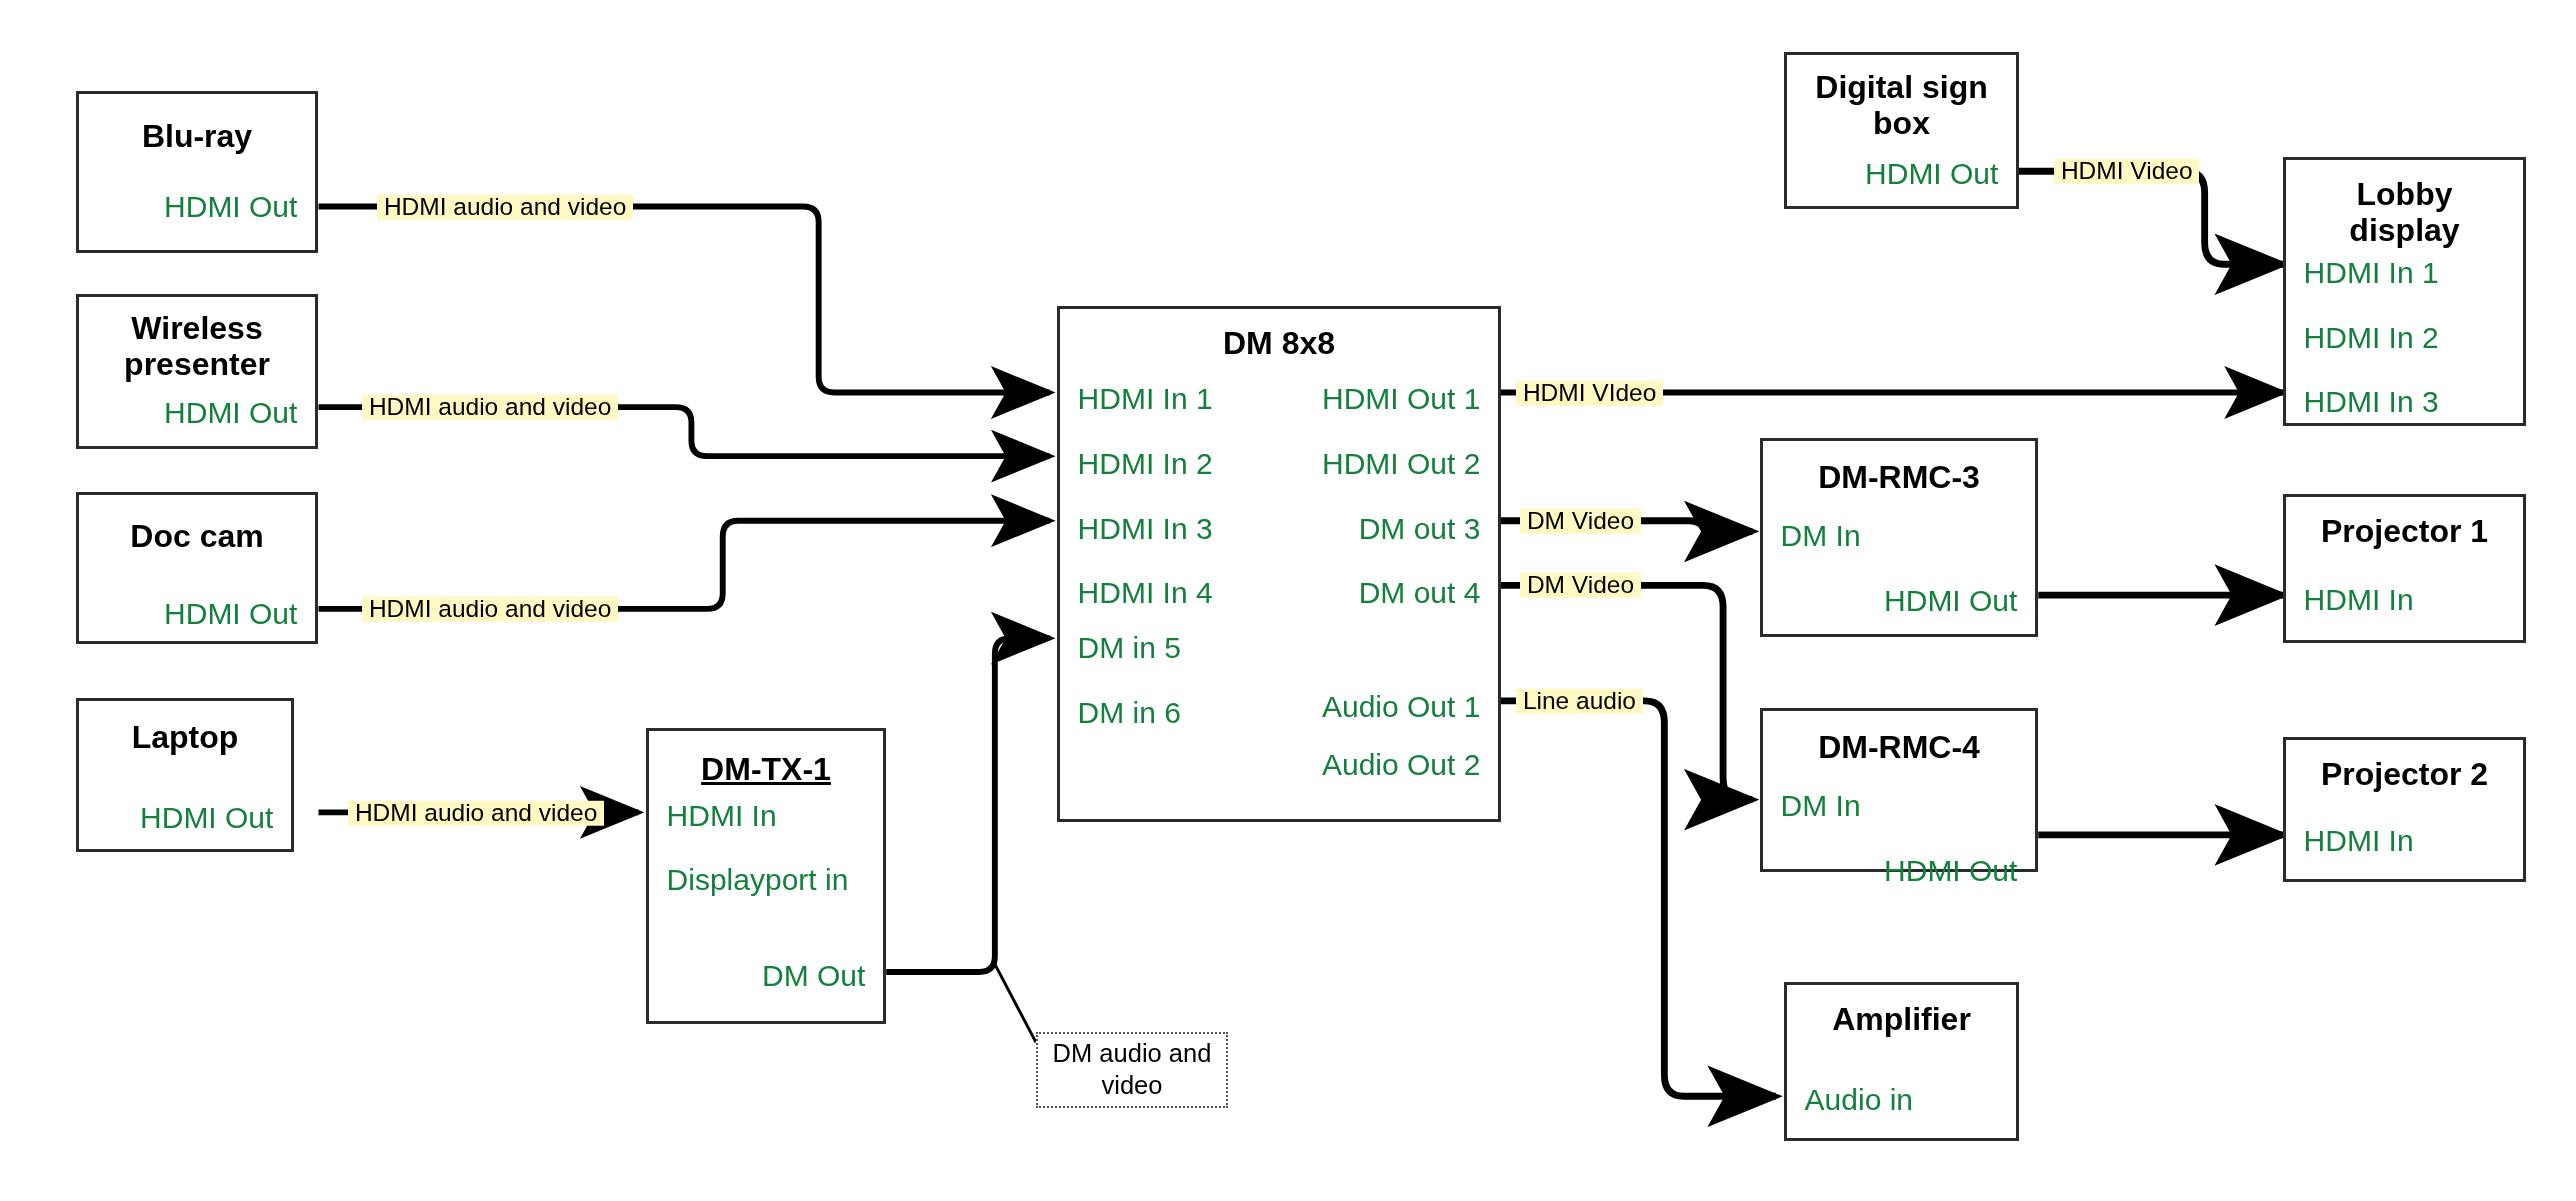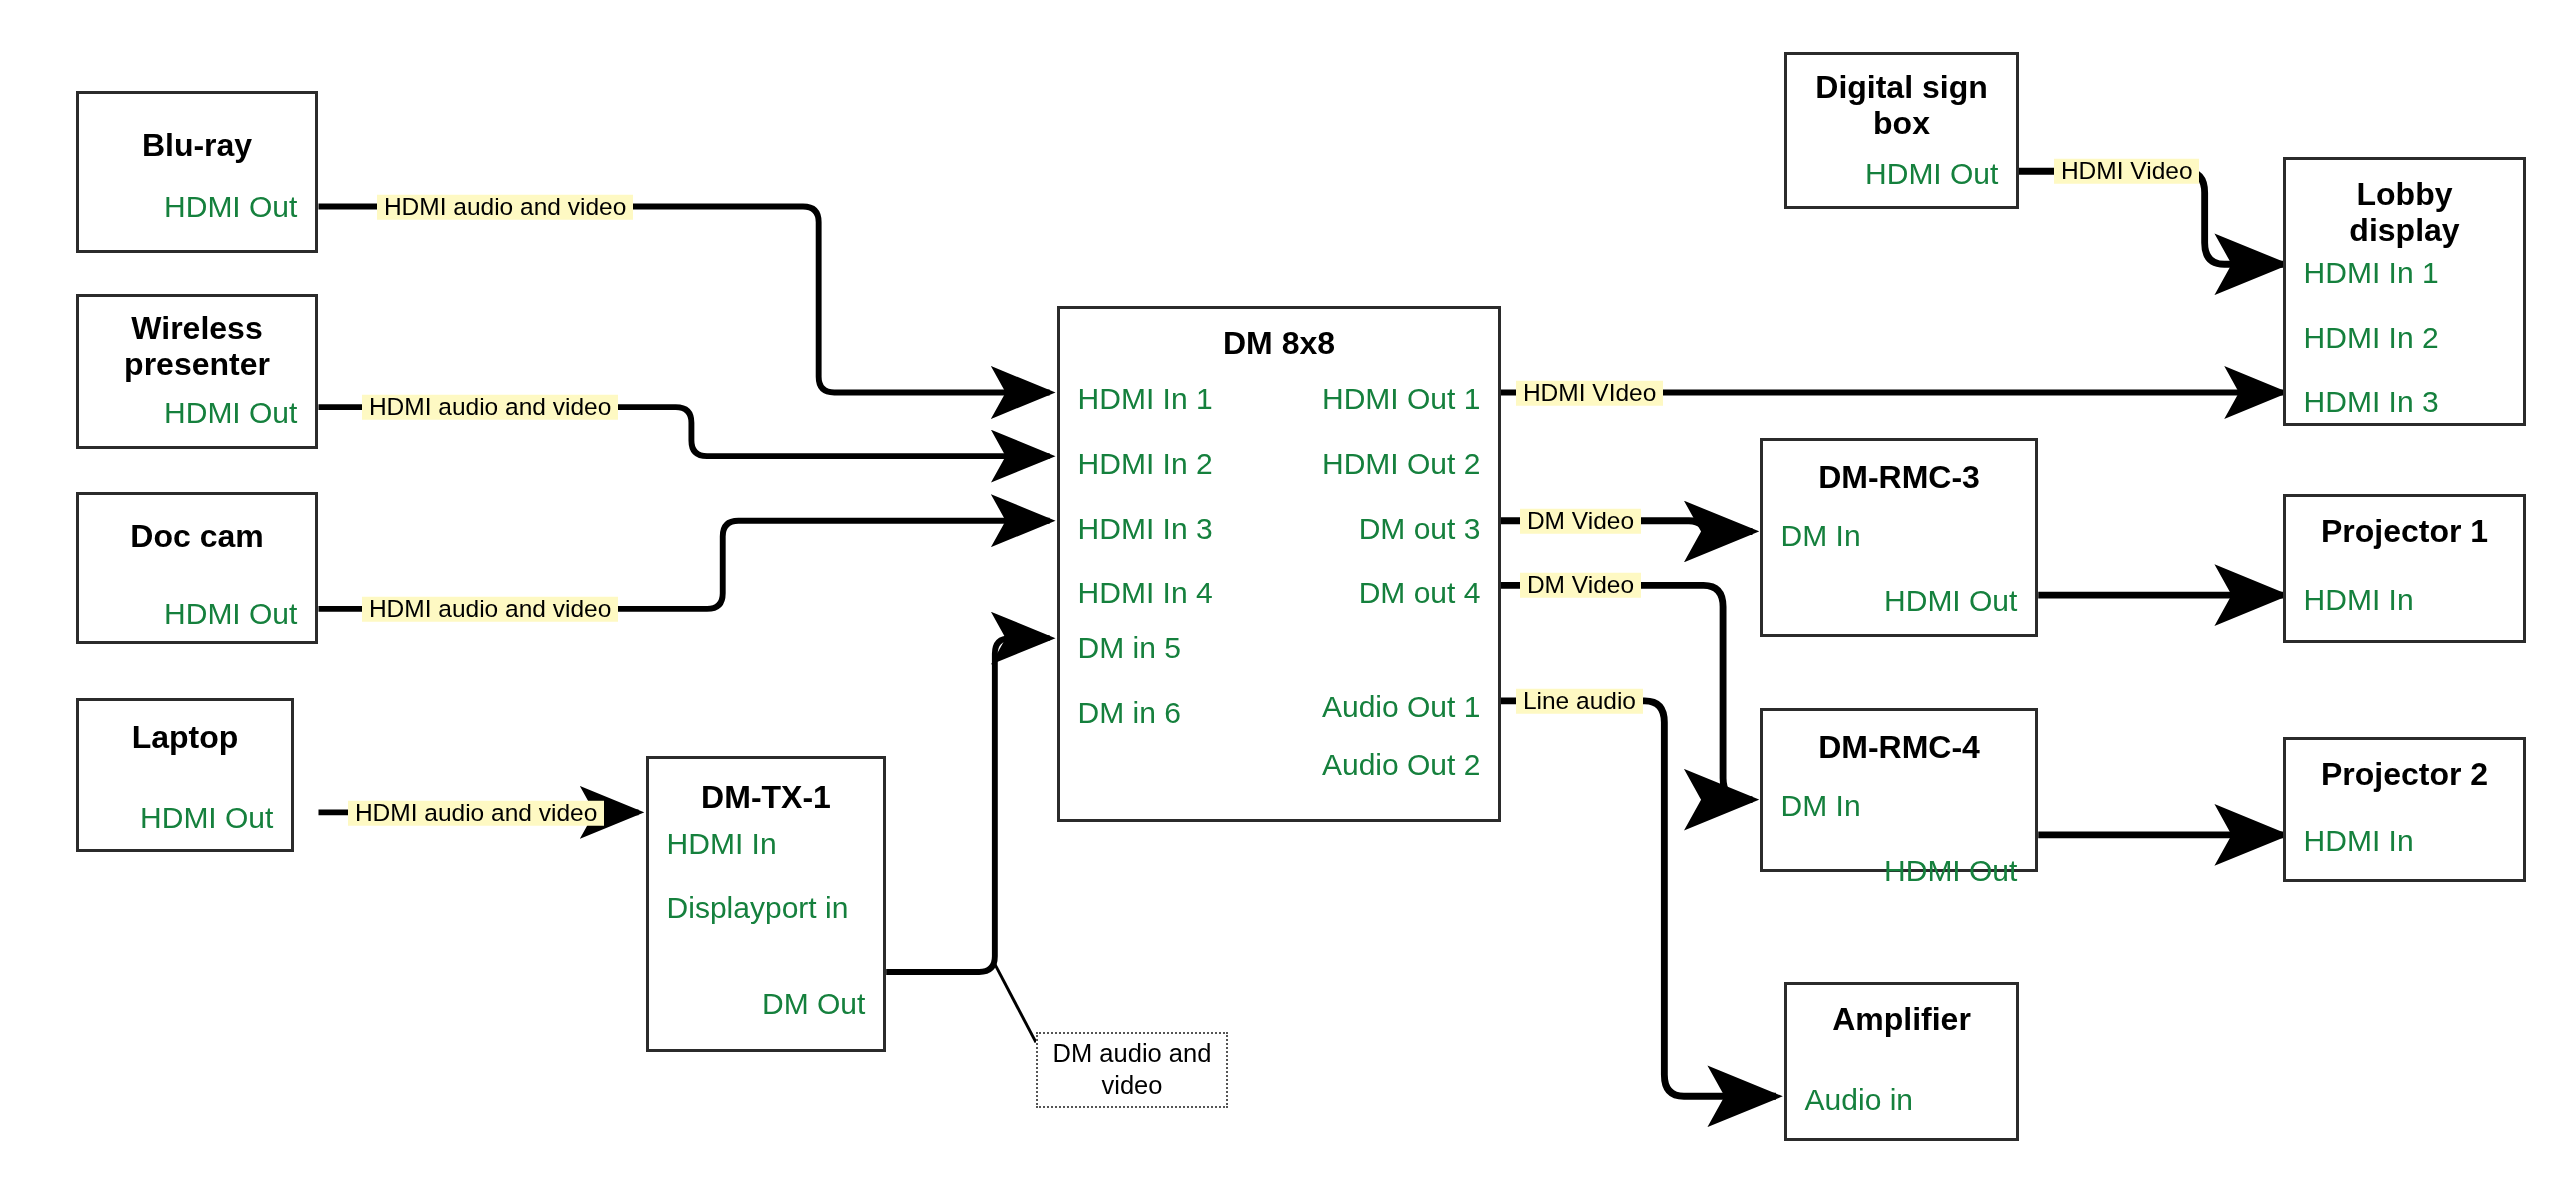--- a/index.html
+++ b/index.html
@@ -120,41 +120,41 @@
   <div class="wire-label" style="left:348px; top:813px;">HDMI audio and video</div>
   <div class="wire-label" style="left:2054px; top:171px;">HDMI Video</div>
   <div class="wire-label" style="left:1516px; top:393px;">HDMI VIdeo</div>
   <div class="wire-label" style="left:1520px; top:521px;">DM Video</div>
   <div class="wire-label" style="left:1520px; top:585px;">DM Video</div>
   <div class="wire-label" style="left:1516px; top:701px;">Line audio</div>
 
   <div class="callout" style="left:1036px; top:1032px; width:192px; height:76px;">DM audio and video</div>
 
   <div class="node" style="left:76px; top:91px; width:242px; height:162px;">
-    <div class="node-title" style="margin-top:33px;">Blu-ray</div>
+    <div class="node-title" style="margin-top:24px;">Blu-ray</div>
     <div class="port right" style="top:98px;">HDMI Out</div>
   </div>
 
   <div class="node" style="left:76px; top:294px; width:242px; height:155px;">
     <div class="node-title" style="margin-top:12.7px;">Wireless
 presenter</div>
     <div class="port right" style="top:101px;">HDMI Out</div>
   </div>
 
   <div class="node" style="left:76px; top:492px; width:242px; height:152px;">
     <div class="node-title" style="margin-top:23px;">Doc cam</div>
     <div class="port right" style="top:104px;">HDMI Out</div>
   </div>
 
   <div class="node" style="left:76px; top:698px; width:218px; height:154px;">
     <div class="node-title" style="margin-top:17.6px;">Laptop</div>
     <div class="port right" style="top:102px;">HDMI Out</div>
   </div>
 
-  <div class="node" style="left:646px; top:756px; width:240px; height:296px;">
+  <div class="node" style="left:646px; top:728px; width:240px; height:296px;text-decoration:underline;">
     <div class="node-title" style="margin-top:19.6px;">DM-TX-1</div>
     <div class="port left" style="top:70px;">HDMI In</div>
     <div class="port left" style="top:134px;">Displayport in</div>
     <div class="port right" style="top:230px;">DM Out</div>
   </div>
 
   <div class="node" style="left:1057px; top:306px; width:444px; height:516px;">
     <div class="node-title" style="margin-top:15.7px;">DM 8x8</div>
 
     <div class="port left" style="top:75px;">HDMI In 1</div>

